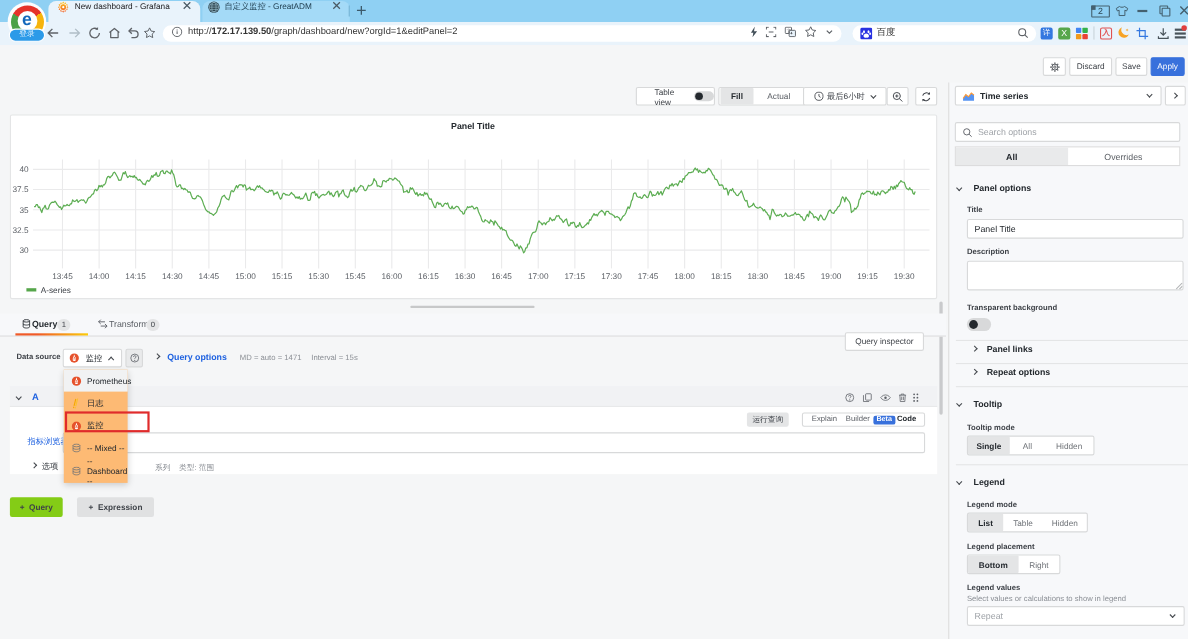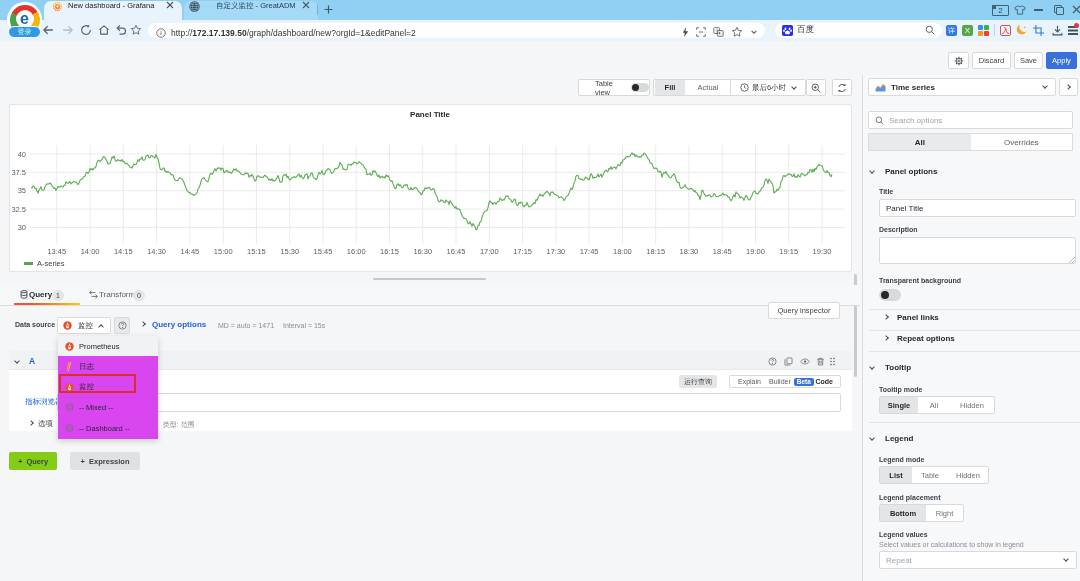--- a/index.html
+++ b/index.html
@@ -7,21 +7,21 @@
 .abs{position:absolute}
 svg{display:block}
 
 #titlebar{position:absolute;left:0;top:0;width:1080px;height:20px;background:#8fd0f3}
 #toolbar{position:absolute;left:0;top:20px;width:1080px;height:21px;background:#e9f3fb}
 .tab{position:absolute;top:1px;height:19px;border-radius:7px 7px 0 0;font-size:7.5px;color:#333;display:flex;}
 #tab1{left:44px;width:138px;background:#e9f3fb}
 #tab2{left:184px;width:134px;background:#a4daf7}
 .tabx{margin-left:auto;margin-right:8px}
 .navic{position:absolute;top:24px}
-#urlbar{position:absolute;left:148px;top:22.5px;width:617px;height:15.5px;background:#fff;border-radius:9px;font-size:8.5px;color:#333;display:flex;align-items:flex-end}
+#urlbar{position:absolute;left:148px;top:22.5px;width:617px;height:15.5px;background:#fff;border-radius:9px;font-size:8.5px;color:#333;display:flex;align-items:flex-start}
 #baidubar{position:absolute;left:775px;top:22.5px;width:167px;height:15.5px;background:#fff;border-radius:9px;font-size:8.5px;color:#333;display:flex;align-items:center}
 
 .btn{border:1px solid #d8d9da;background:#fff;border-radius:2px;font-size:7.5px;color:#3e4248;display:inline-flex;align-items:center;justify-content:center;position:absolute;height:17px}
 .gv{fill:none;stroke:#eaeaeb;stroke-width:1}
 #sidebar{position:absolute;left:862px;top:75px;width:218px;height:506px;background:#f7f8fa;border-left:1px solid #dcdcdd}
 .sect{font-weight:bold;font-size:8px;color:#24292e}
 .lbl{font-weight:bold;font-size:7px;color:#3e4248}
 .inp{border:1px solid #d8d9da;background:#fff;border-radius:2px;font-size:8px;color:#24292e;display:flex;align-items:center}
 .seg{display:flex;border:1px solid #d8d9da;background:#fff;border-radius:2px;font-size:7.5px;color:#6e7277;height:18px;align-items:stretch}
 .seg div{display:flex;align-items:center;justify-content:center}
@@ -59,21 +59,21 @@
     <span style="margin-left:5px">
       <svg width="11" height="11" viewBox="0 0 16 16">
         <circle cx="8" cy="8" r="7.5" fill="#2f4550"></circle>
         <g stroke="#9fc4d4" stroke-width=".8" fill="none">
           <circle cx="8" cy="8" r="6.2"></circle>
           <ellipse cx="8" cy="8" rx="2.8" ry="6.2"></ellipse>
           <path d="M1.8 8h12.4M2.6 5h10.8M2.6 11h10.8"></path>
         </g>
       </svg>
     </span>
-    <span style="margin-left:16px;color:#1d3b4d">自定义监控 - GreatADM</span>
+    <span style="margin-left:4px;color:#1d3b4d">自定义监控 - GreatADM</span>
     <span class="tabx">
       <svg width="8" height="8" viewBox="0 0 8 8">
         <path d="M1 1l6 6M7 1 1 7" stroke="#4a5a64" stroke-width="1.1"></path>
       </svg>
     </span>
   </div>
 <div class="abs" style="left:317px;top:5px;width:1px;height:10px;background:#74b2d4"></div>
 <div class="abs" style="left:322px;top:3px">
     <svg width="13" height="13" viewBox="0 0 13 13">
       <path d="M6.5 2.5v8M2.5 6.5h8" stroke="#3c5a6b" stroke-width="1.2"></path>
@@ -534,21 +534,21 @@
     <div class="on" style="width:46px">Bottom</div>
     <div style="width:37px">Right</div>
   </div>
 <div class="lbl abs" style="left:879px;top:531px">Legend values</div>
 <div class="abs" style="left:879px;top:541px;font-size:7px;color:#8a8e94">Select values or calculations to show in legend</div>
 <div class="inp abs" style="left:879px;top:551px;width:198px;height:18px;color:#9fa3a8">
     <span style="margin-left:6px">Repeat</span>
     <span class="cvd" style="margin-left:auto;margin-right:8px;margin-top:-2px"></span>
   </div>
 
-<div class="abs" style="left:58px;top:336px;width:100px;height:103px;background:#d946ef;box-shadow:0 2px 6px rgba(0,0,0,.18);z-index:20;font-size:7.5px;color:#24292e">
+<div class="abs" style="left:58px;top:336px;width:58px;height:103px;background:#fdba74;box-shadow:0 2px 6px rgba(0,0,0,.18);z-index:20;font-size:7.5px;color:#24292e">
  <div style="height:20px;display:flex;align-items:center;background:#f1f2f3">
       <span style="margin-left:7px;display:flex">
         <svg width="9" height="9" viewBox="0 0 32 32">
           <circle cx="16" cy="16" r="15" fill="#e6522c"></circle>
           <path fill="#fff" d="M16 4.5c2.4 2.8 1.1 5.2 2.6 7.4.9 1.4 2.4 2.4 2.4 4.6h-2.9c0-2-.4-3.7-1.4-5.2-.3 1.1-.9 2.1-1.5 3.2-.5 1-.8 1.5-.8 2h-2.7c0-1.8 1.2-3 2-4.6 1-1.9.5-4.6 2.3-7.4zM10.9 17.5h10.2v2.9H10.9zM11.5 21.6h9v2.2c0 .8-2 1.8-4.5 1.8s-4.5-1-4.5-1.8z"></path>
         </svg>
       </span>
       <span style="margin-left:5px">Prometheus</span>
     </div>
  <div style="height:21px;display:flex;align-items:center">

